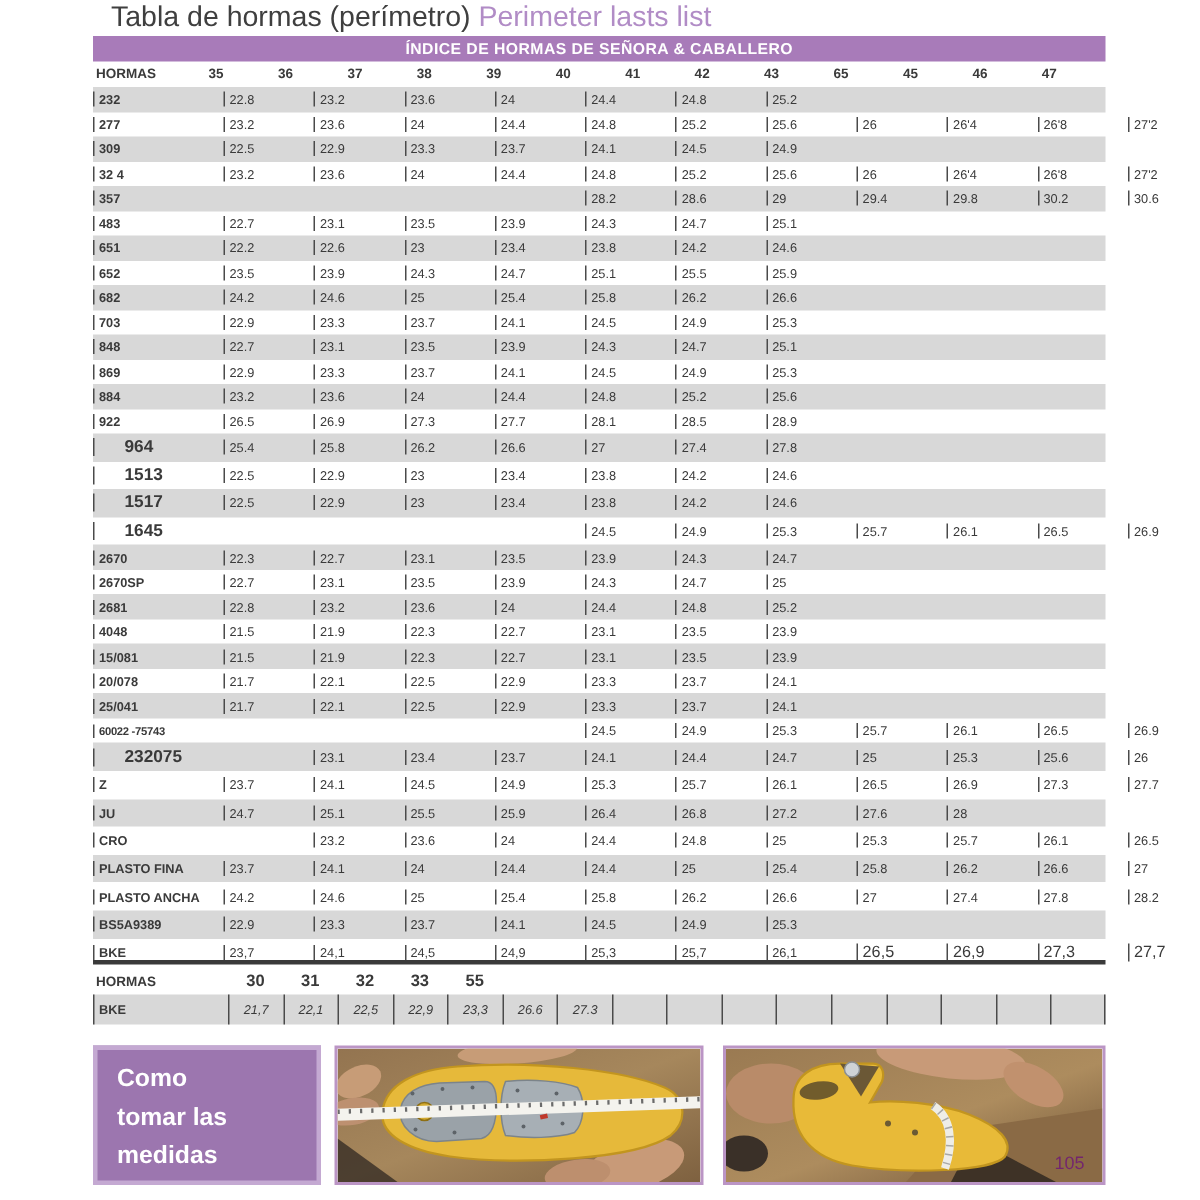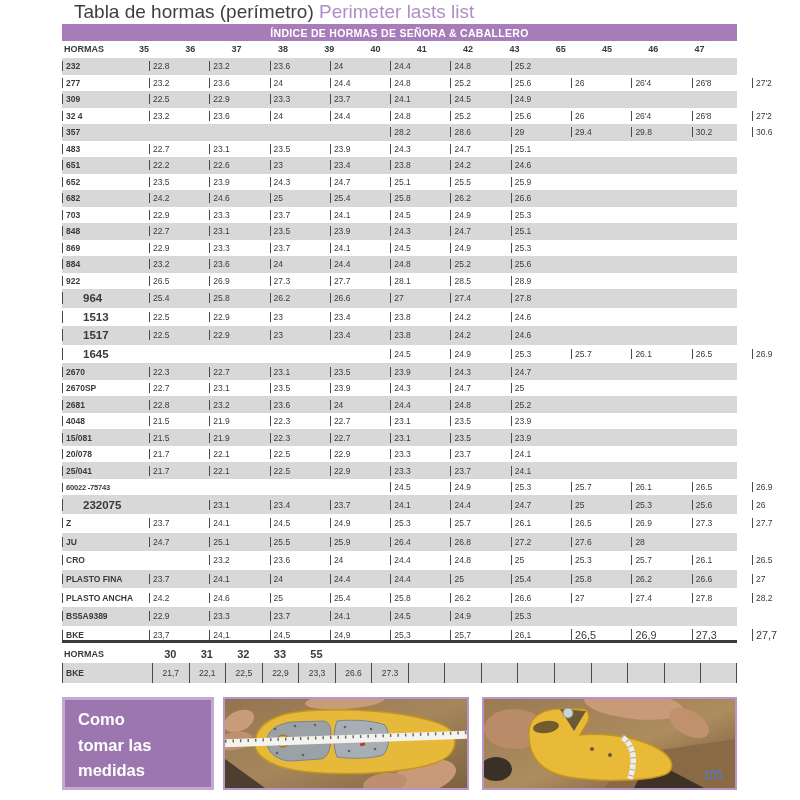--- a/index.html
+++ b/index.html
@@ -39,32 +39,32 @@
 
   
   .t2-header{position:absolute;left:62px;top:646px;width:675px;height:15px;display:flex;
              font-weight:bold;align-items:center;}
   .t2-hlabel{flex:0 0 90px;font-size:9px;padding-left:2px;box-sizing:border-box;}
   .t2-hcell{flex:0 0 36.56px;font-size:11px;text-align:center;}
   .t2-row{position:absolute;left:62px;top:663px;width:675px;height:20px;display:flex;background:#d8d8d8;}
   .t2-label{flex:0 0 90px;box-sizing:border-box;border-left:1px solid #4a4a4a;font-weight:bold;
             font-size:8.5px;display:flex;align-items:center;padding-left:3px;}
   .t2-cell{flex:0 0 36.56px;box-sizing:border-box;border-left:1px solid #4a4a4a;font-size:8.5px;
-           display:flex;align-items:center;justify-content:center;}
+           display:flex;align-items:center;justify-content:center;font-style:italic;}
   .t2-cell:last-child{border-right:1px solid #4a4a4a;}
 
   
   .caption-box{position:absolute;left:62px;top:697px;width:152px;height:93px;background:#9c76af;
                border:3px solid #c4a9d2;box-sizing:border-box;color:#ffffff;font-weight:bold;
                font-size:16.5px;line-height:1.55;padding:7px 0 0 13px;}
   .photo{position:absolute;top:697px;height:93px;border:2px solid #bb95c5;box-sizing:border-box;overflow:hidden;}
   .photo1{left:223px;width:246px;}
   .photo2{left:482px;width:255px;}
   .photo svg{display:block;}
-  .page-number{position:absolute;left:703px;top:768px;font-size:12px;color:#3b82f6;opacity:.85;}
+  .page-number{position:absolute;left:703px;top:768px;font-size:12px;color:#701a75;opacity:.85;}
 </style>
 </head>
 <body>
 
 <div class="page">
 
   <div class="title"><span class="main">Tabla de hormas (perímetro) </span><span class="accent">Perimeter lasts list</span></div>
 
   <div class="banner">ÍNDICE DE HORMAS DE SEÑORA &amp; CABALLERO</div>
 

